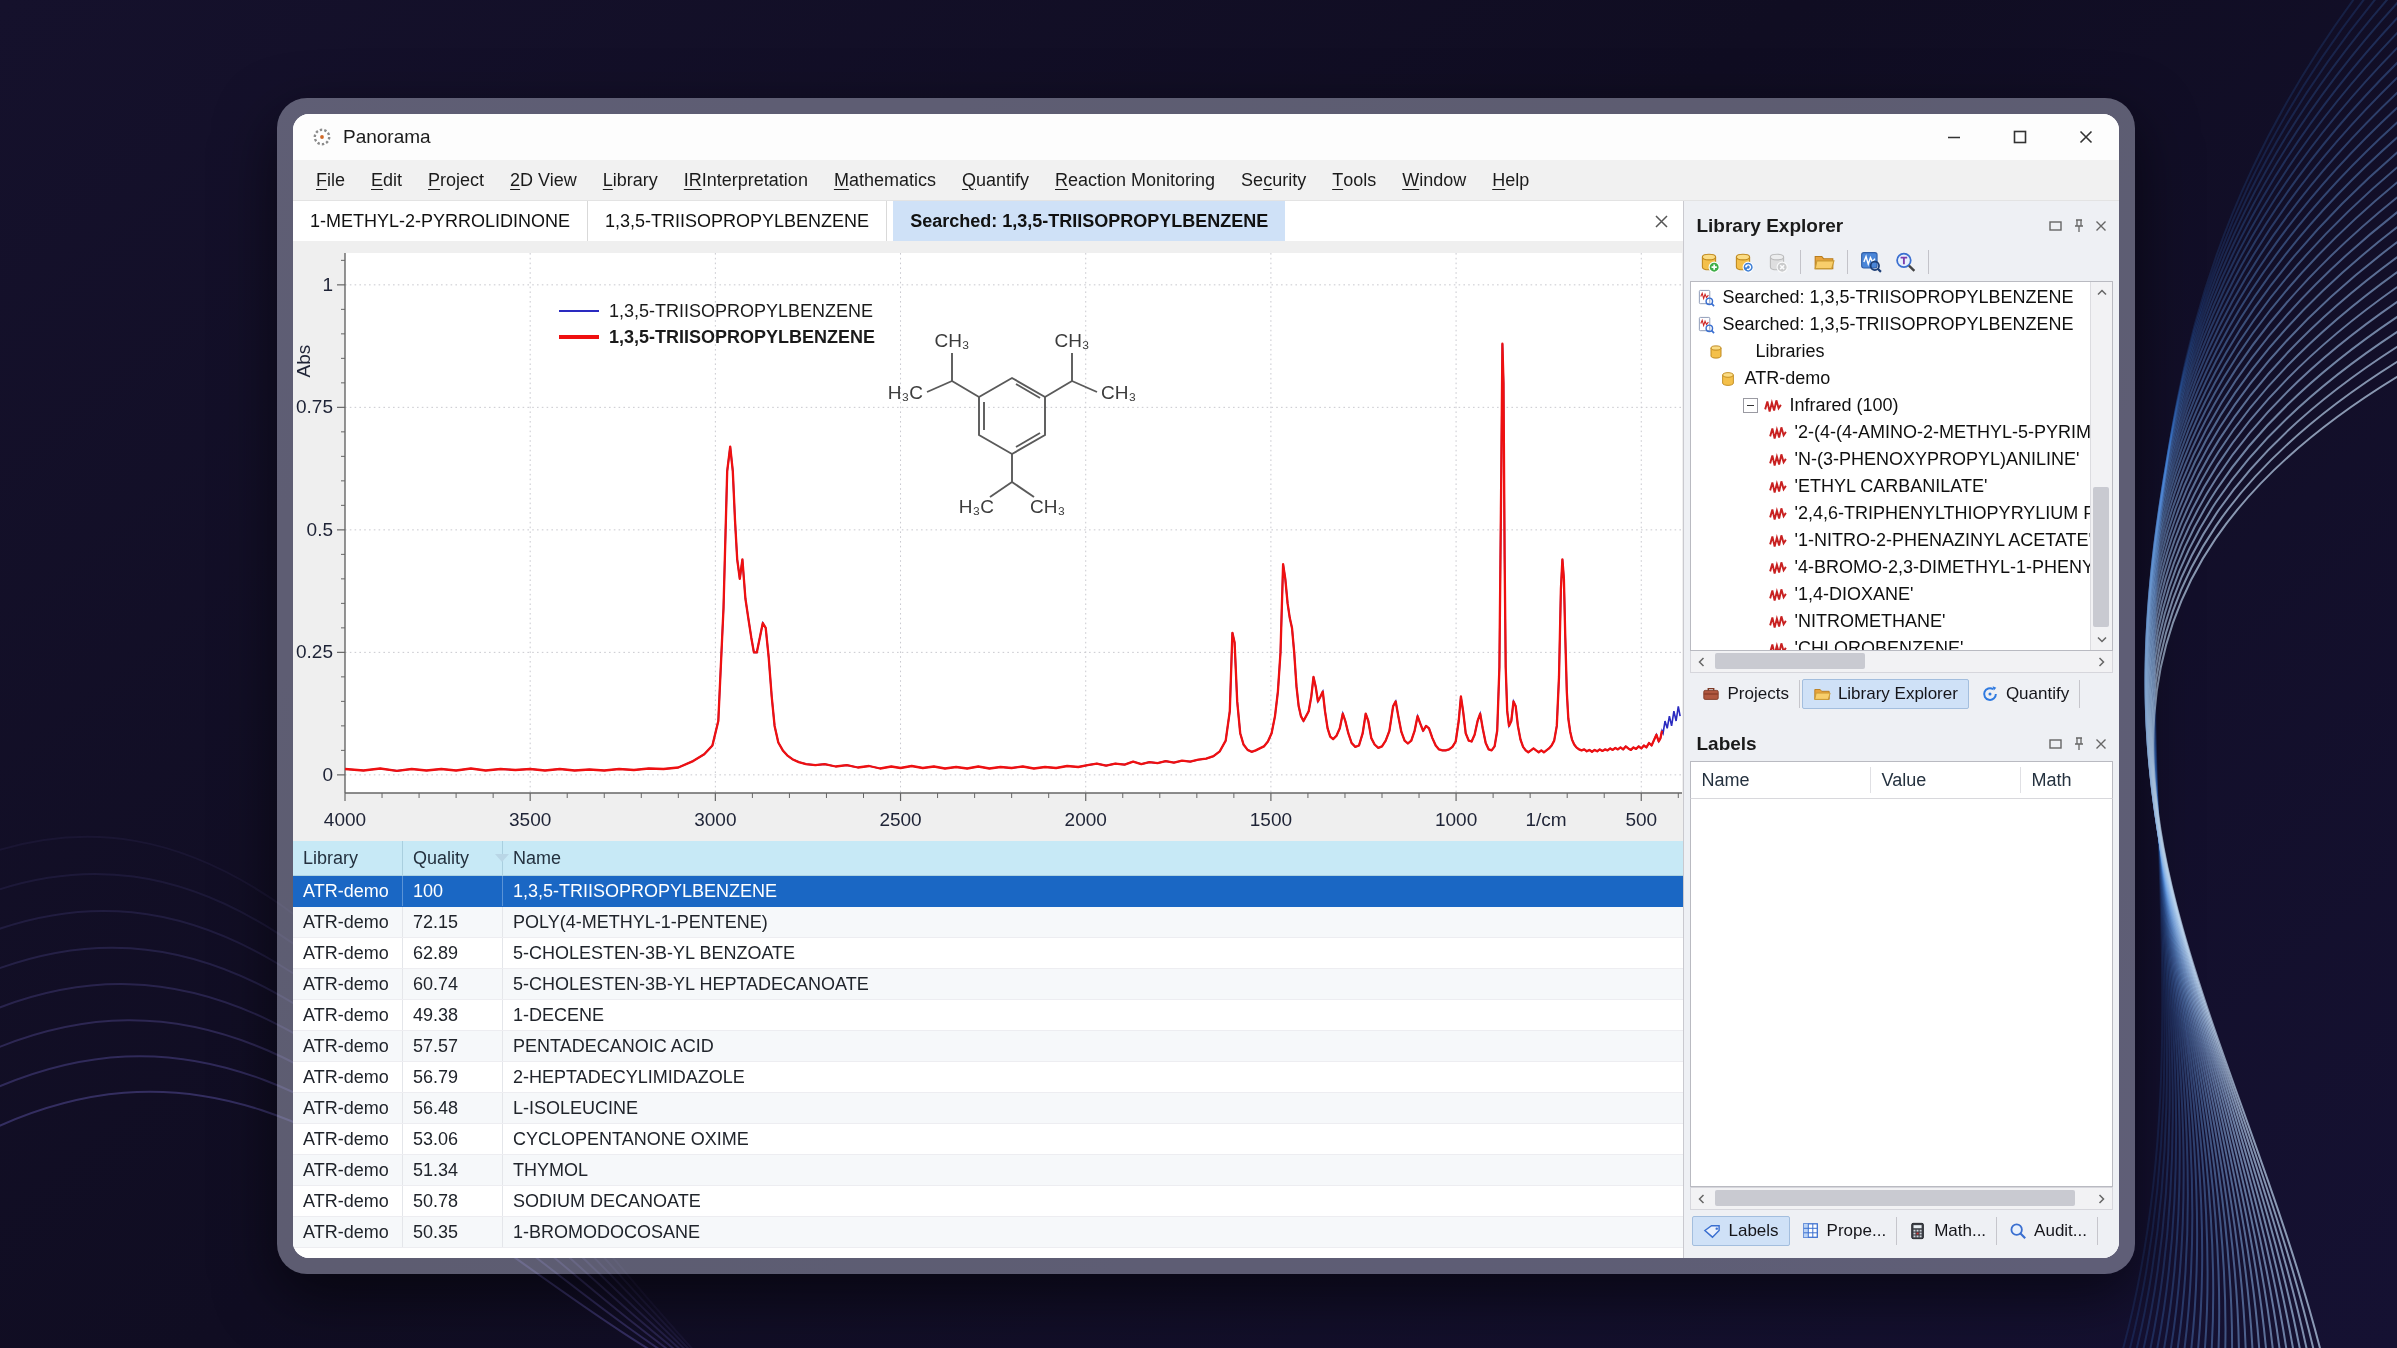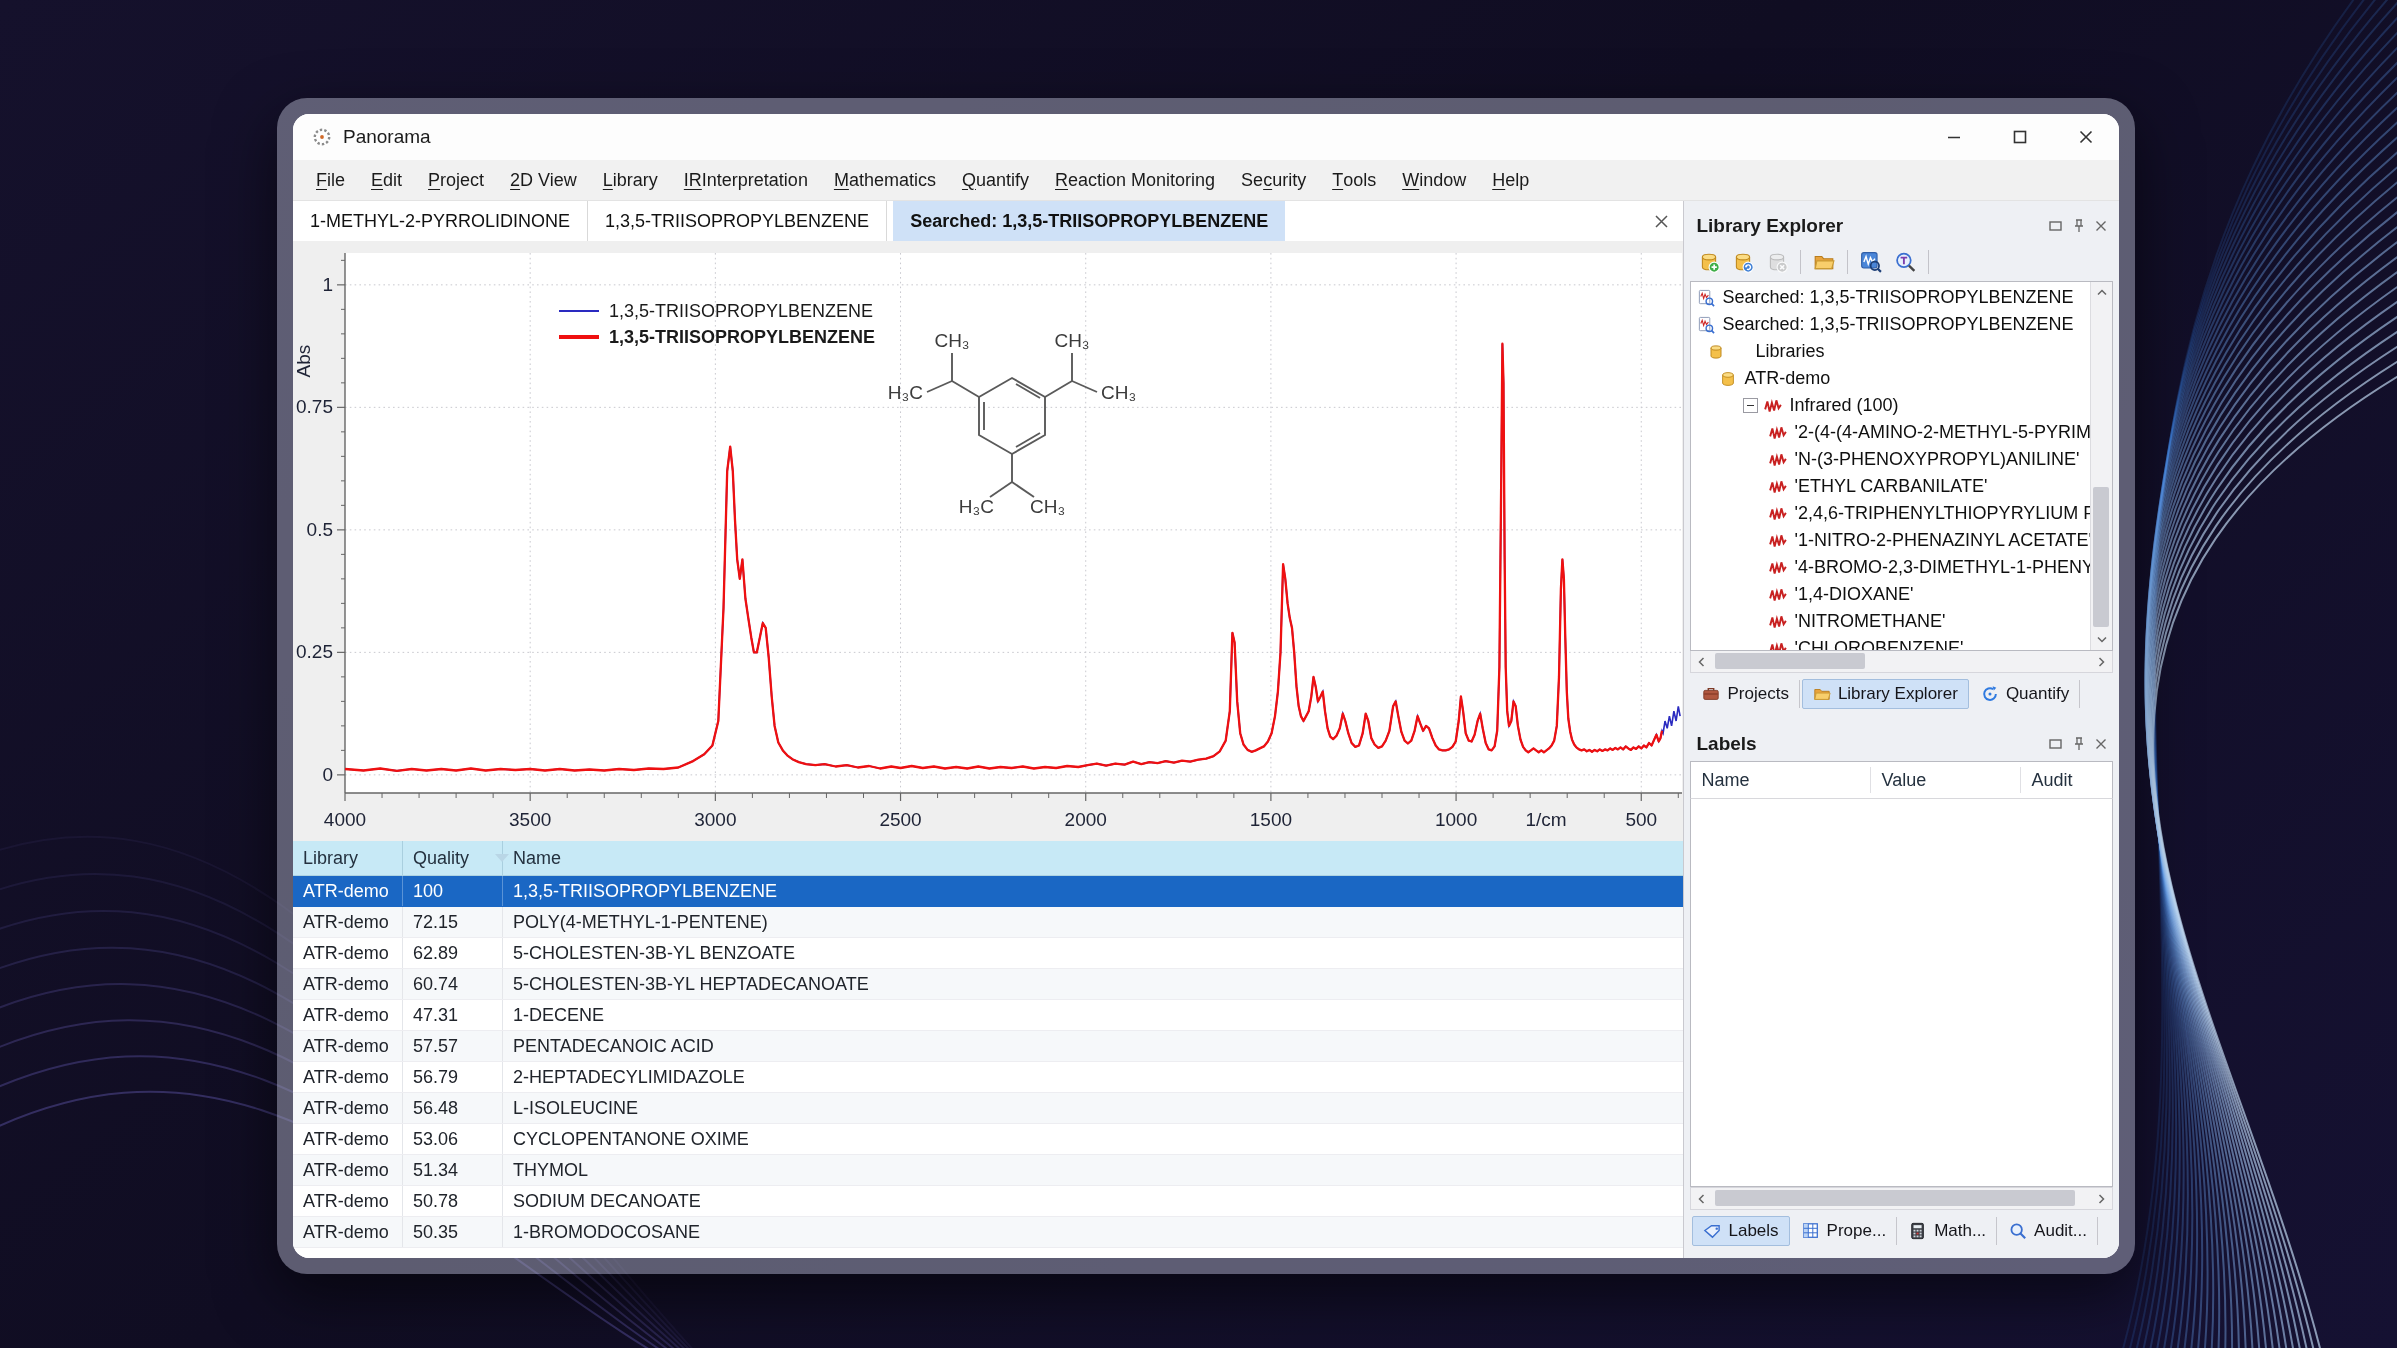--- a/index.html
+++ b/index.html
@@ -348,21 +348,21 @@
                   <div class="c cw1">62.89</div>
                   <div class="c cw2">5-CHOLESTEN-3B-YL BENZOATE</div>
                 </div>
                 <div class="res-row alt">
                   <div class="c cw0">ATR-demo</div>
                   <div class="c cw1">60.74</div>
                   <div class="c cw2">5-CHOLESTEN-3B-YL HEPTADECANOATE</div>
                 </div>
                 <div class="res-row">
                   <div class="c cw0">ATR-demo</div>
-                  <div class="c cw1">47.31</div>
+                  <div class="c cw1">49.38</div>
                   <div class="c cw2">1-DECENE</div>
                 </div>
                 <div class="res-row alt">
                   <div class="c cw0">ATR-demo</div>
                   <div class="c cw1">57.57</div>
                   <div class="c cw2">PENTADECANOIC ACID</div>
                 </div>
                 <div class="res-row">
                   <div class="c cw0">ATR-demo</div>
                   <div class="c cw1">56.79</div>
@@ -669,21 +669,21 @@
               <span class="hdr-ic">
                   <svg width="12" height="12" viewBox="0 0 12 12">
                     <path d="M1.5 1.5 L10.5 10.5 M10.5 1.5 L1.5 10.5" stroke="#666" stroke-width="1.4"></path>
                   </svg>
                 </span>
             </span>
           </div>
           <div class="labels-grid-hdr" id="labels-grid-hdr">
               <div class="hc lb0">Name</div>
               <div class="hc lb1">Value</div>
-              <div class="hc lb2">Audit</div>
+              <div class="hc lb2">Math</div>
             </div>
           <div class="labels-body"></div>
           <div class="hscroll" style="border-top:1px solid #d6d6dc">
             <div class="scroll-arrow">
                 <svg width="7" height="10" viewBox="0 0 7 10">
                   <path d="M5.5 1 L1.5 5 L5.5 9" fill="none" stroke="#666" stroke-width="1.5"></path>
                 </svg>
               </div>
             <div class="hthumb" style="left:24px;width:360px"></div>
             <div class="scroll-arrow sa-right">

